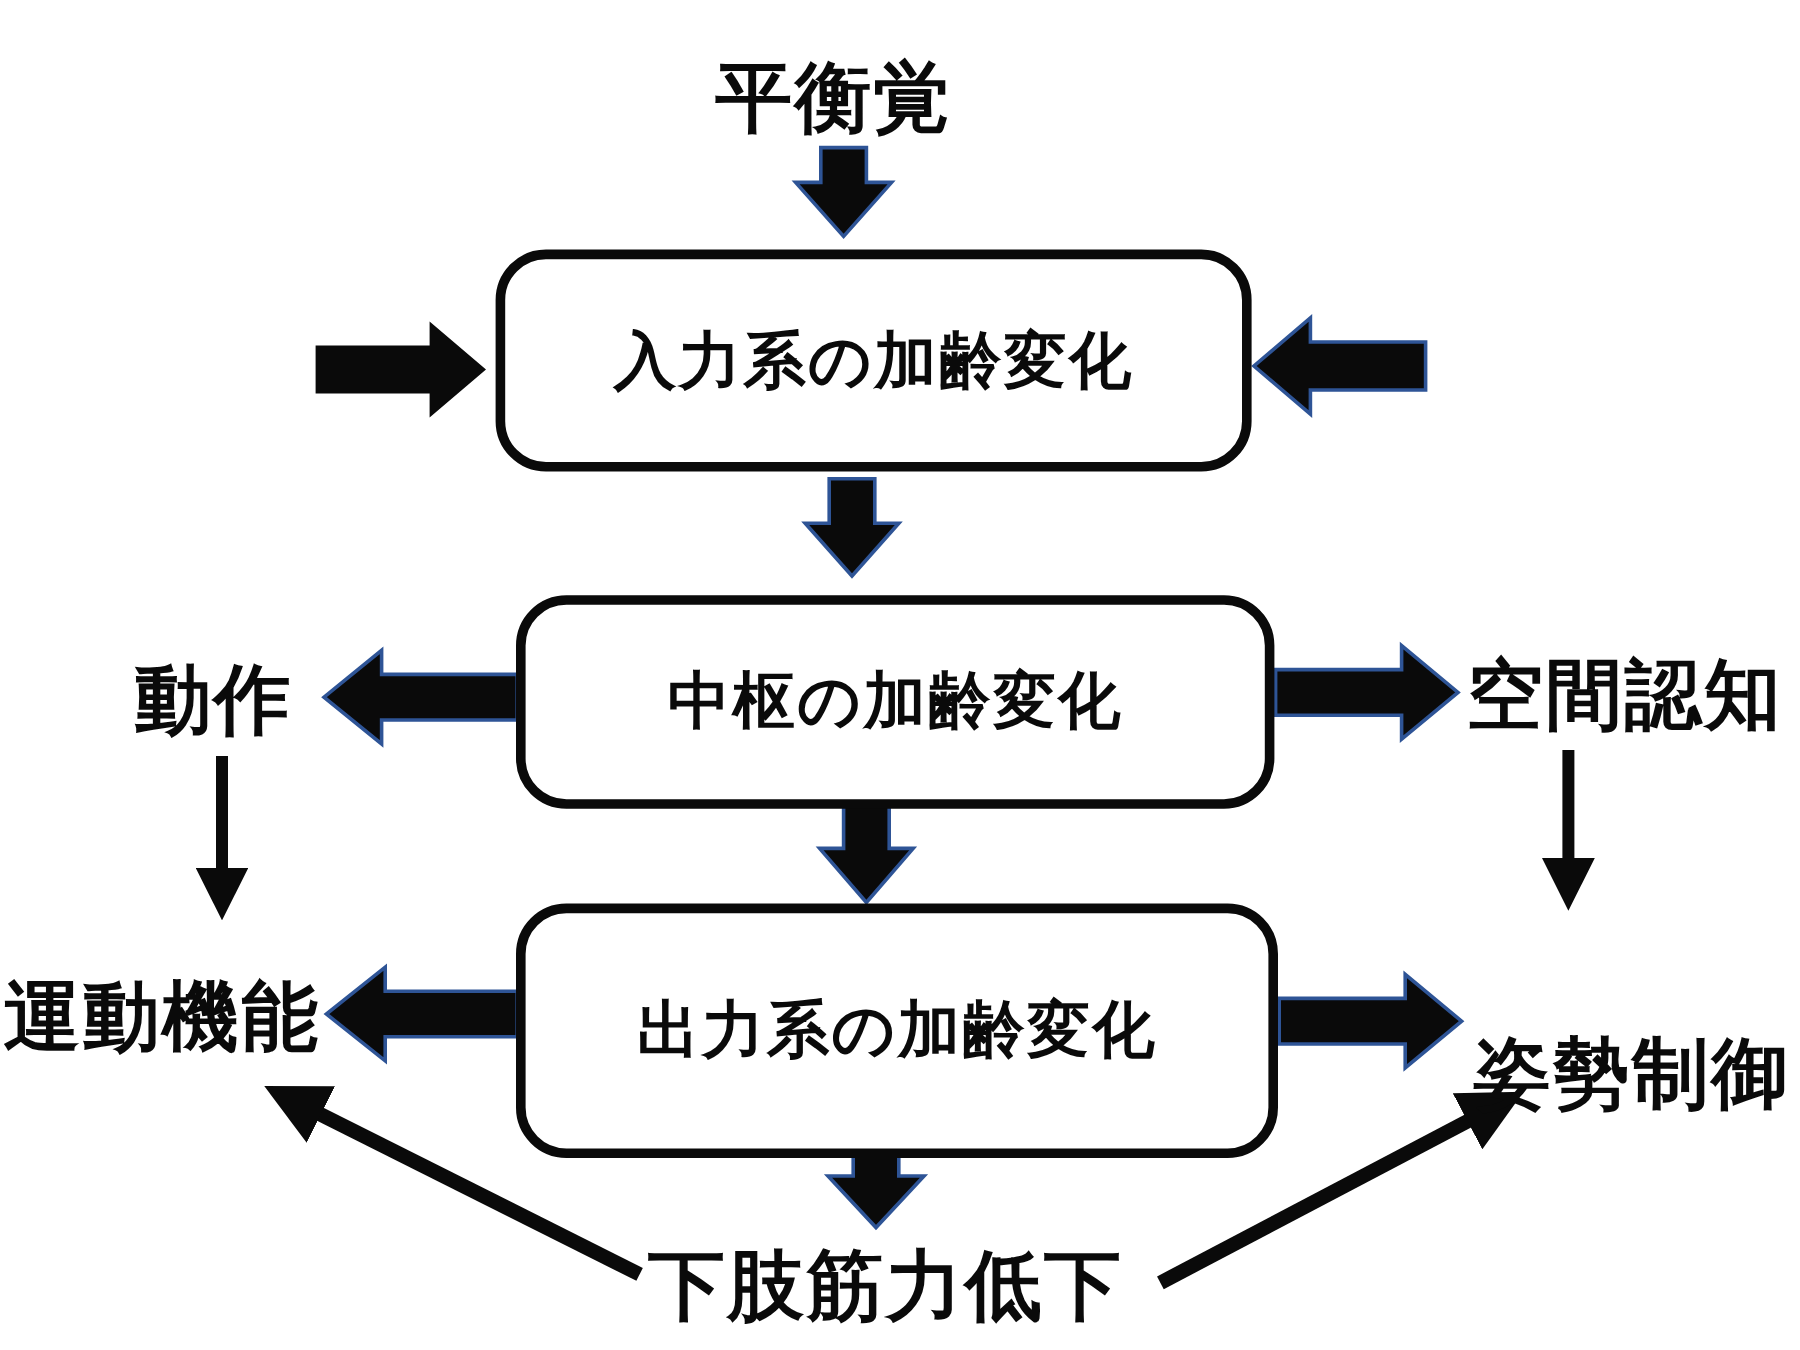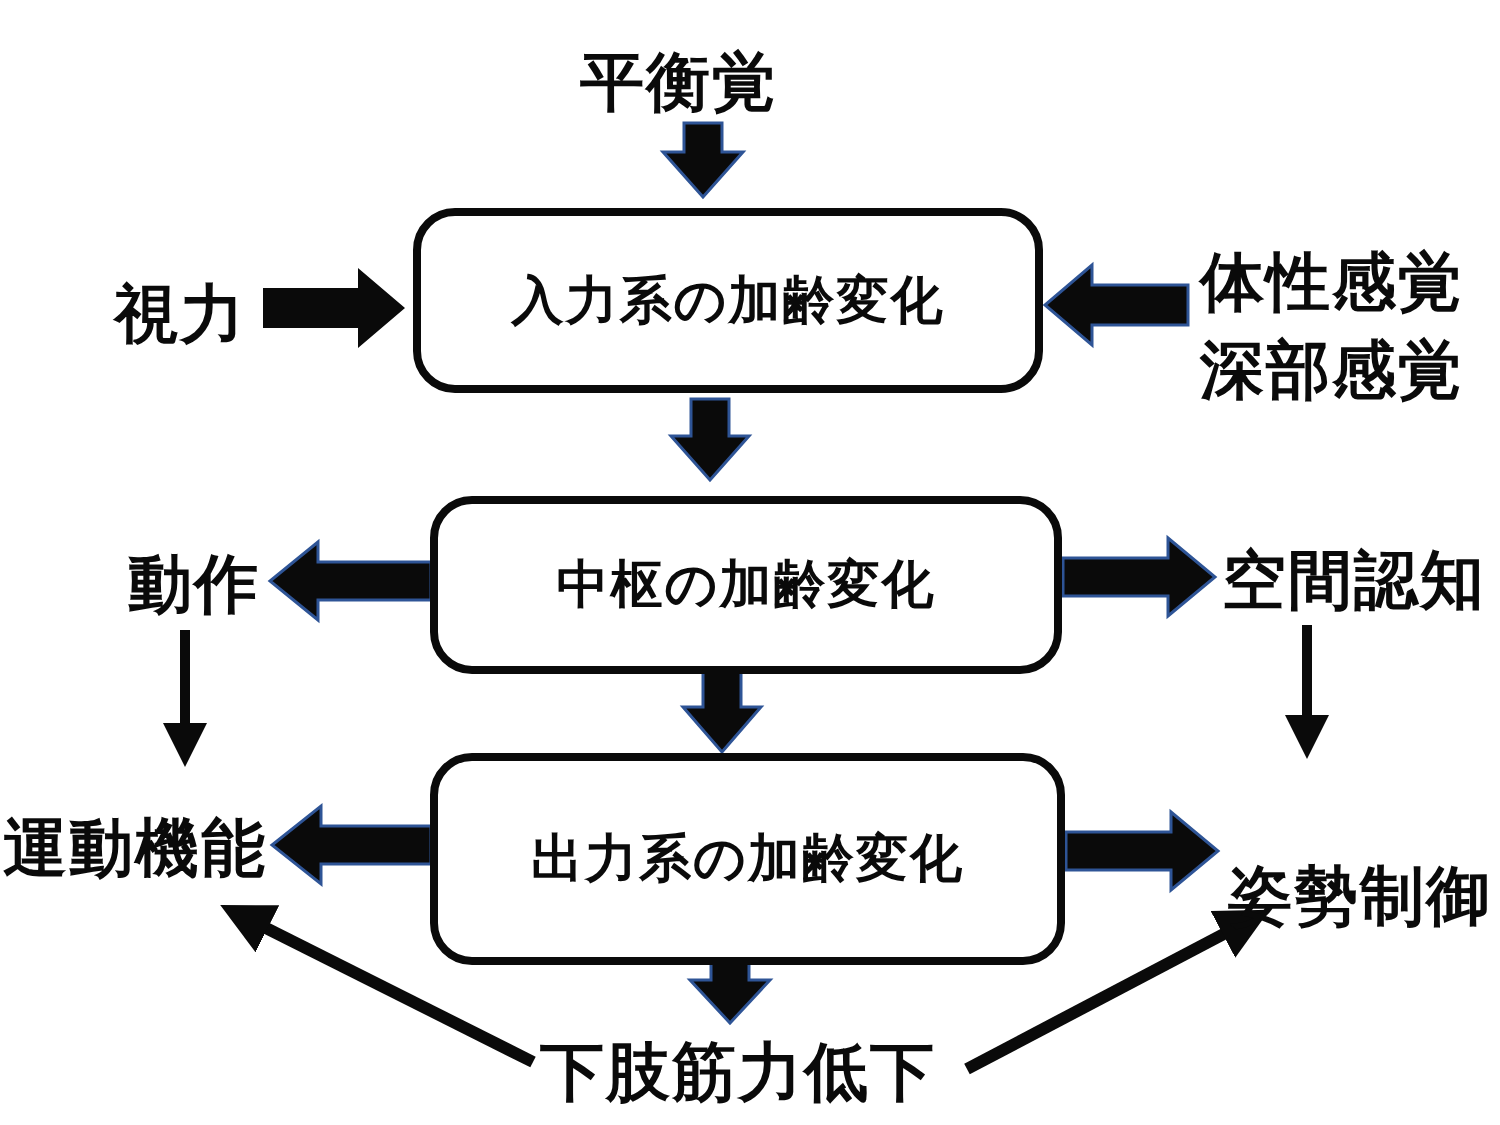--- a/index.html
+++ b/index.html
@@ -60,30 +60,25 @@
   </div>
 
   <div class="box" style="left:430px; top:496px; width:632px; height:178px;">
     <span>中枢の加齢変化</span>
   </div>
 
   <div class="box" style="left:430px; top:753px; width:635px; height:212px;">
     <span>出力系の加齢変化</span>
   </div>
 
-  <div class="label" style="left:517px; top:42px; width:324px;">平衡覚</div>
+  <div class="label" style="left:533px; top:42px; width:324px;">平衡覚</div>
 
-  <div class="label" style="left:98px; top:274px; width:164px;">視力</div>
 
-  <div class="label" style="left:1196px; top:238px; width:272px;">
-    <span class="line">体性感覚</span>
-    <span class="line">深部感覚</span>
-  </div>
 
-  <div class="label" style="left:116px; top:544px; width:156px;">動作</div>
+  <div class="label" style="left:100px; top:544px; width:156px;font-family:Liberation Serif, serif;">動作</div>
 
   <div class="label" style="left:0px; top:808px; width:270px;">運動機能</div>
 
   <div class="label" style="left:1216px; top:540px; width:276px;">空間認知</div>
 
   <div class="label" style="left:1222px; top:816px; width:276px;margin-top:40px;">姿勢制御</div>
 
   <div class="label" style="left:538px; top:1032px; width:400px;">下肢筋力低下</div>
 
 </div>

